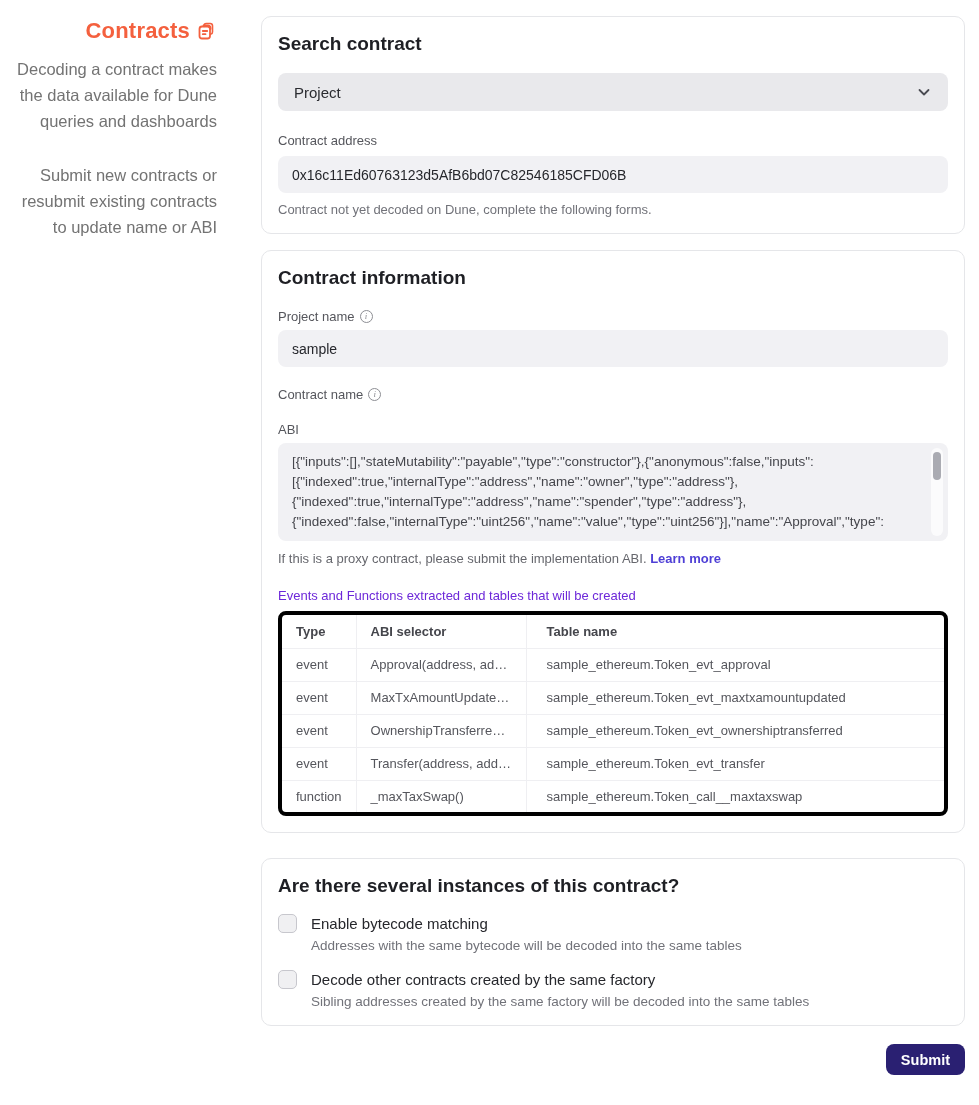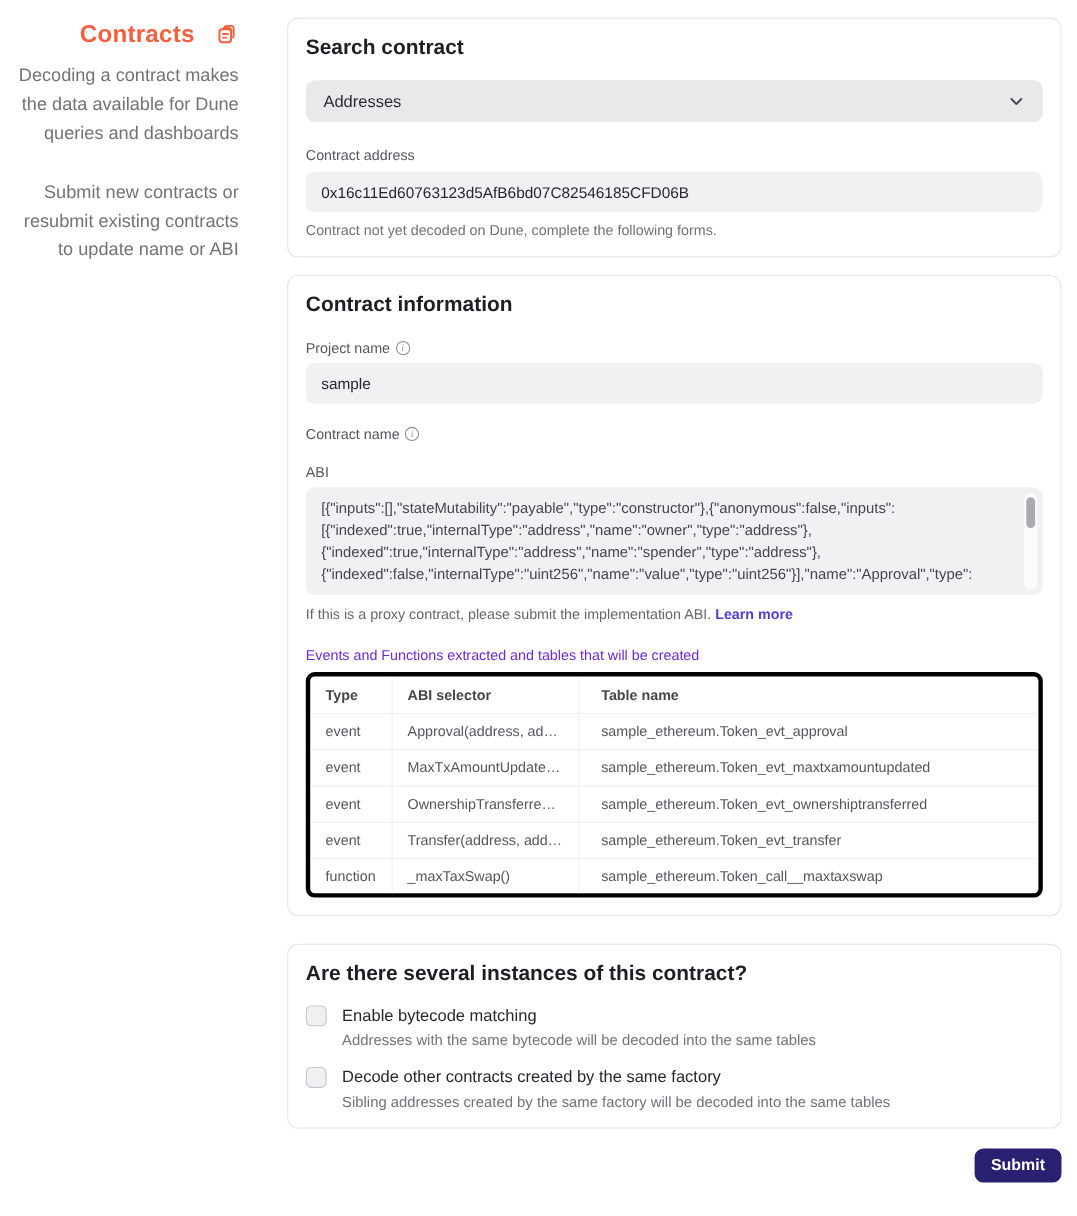--- a/index.html
+++ b/index.html
@@ -6,21 +6,21 @@
   html,body { background:#ffffff; }
   body {
     width:979px; height:1105px;
     font-family:"Liberation Sans","DejaVu Sans",sans-serif;
     color:#1e1f24; position:relative; overflow:hidden;
   }
   .page { display:flex; width:979px; }
 
   
   .sidebar { width:247px; flex:0 0 247px; padding:18px 30px 0 8px; text-align:right; }
-  .sidebar-title-row { display:inline-flex; align-items:center; gap:18px; margin-bottom:12px; }
+  .sidebar-title-row { display:inline-flex; align-items:center; gap:5px; margin-bottom:12px; }
   .sidebar-title { font-size:22px; font-weight:700; color:#f4603e; letter-spacing:0.2px; }
   .contracts-icon { width:22px; height:22px; display:inline-block; }
   .sidebar p { font-size:16.5px; line-height:26px; color:#737373; }
   .sidebar p + p { margin-top:28px; }
 
   
   .main { flex:1; padding:16px 14px 0 14px; display:flex; flex-direction:column; }
   .card {
     border:1px solid #e5e6e9; border-radius:10px;
     padding:16px; background:#fff;
@@ -128,21 +128,21 @@
     <p>Decoding a contract makes the data available for Dune queries and dashboards</p>
     <p>Submit new contracts or resubmit existing contracts to update name or ABI</p>
   </aside>
 
   <main class="main">
 
     <section class="card card-search">
       <div class="card-title">Search contract</div>
 
       <div class="select">
-        <span>Addresses</span>
+        <span>Project</span>
         <span class="chevron">
           <svg viewBox="0 0 16 16" width="16" height="16" fill="none" stroke="#4a4b52" stroke-width="1.8" stroke-linecap="round" stroke-linejoin="round">
             <polyline points="3.5,6 8,10.5 12.5,6"></polyline>
           </svg>
         </span>
       </div>
 
       <div class="field-label mt22">Contract address</div>
       <div class="input mt8">
         <span>0x16c11Ed60763123d5AfB6bd07C82546185CFD06B</span>

